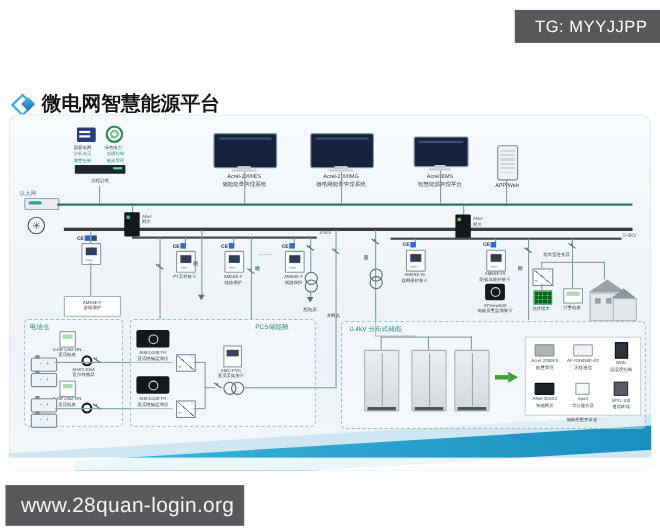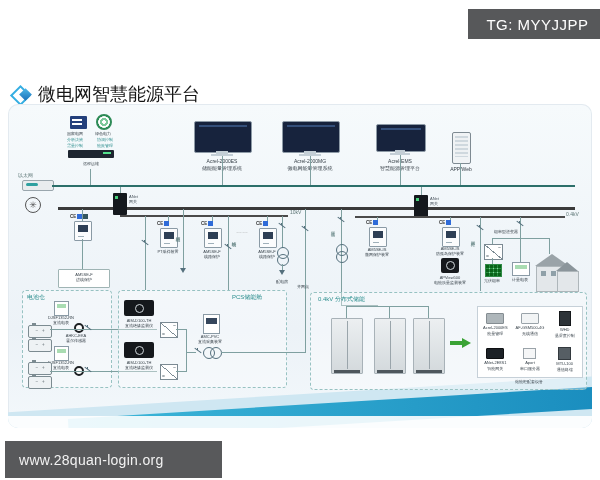--- a/index.html
+++ b/index.html
@@ -1,23 +1,23 @@
 <!DOCTYPE html>
 <html><head>
 <meta charset="utf-8">
 <style>
   html,body{margin:0;padding:0;background:#fff;}
   #stage{position:relative;width:600px;height:480px;background:#ffffff;overflow:hidden;
          font-family:"Liberation Sans","DejaVu Sans",sans-serif;}
   .abs{position:absolute;}
   
   .tg-badge{background:#57585a;color:#fff;font-size:15px;display:flex;align-items:center;justify-content:center;letter-spacing:.5px;}
-  .url-bar{background:#58595b;color:#f2f2f2;font-size:14px;display:flex;align-items:center;padding-left:14px;letter-spacing:.3px;}
+  .url-bar{background:#58595b;color:#f2f2f2;font-size:19px;display:flex;align-items:center;padding-left:14px;letter-spacing:.3px;}
   .watermark{color:#c9c9c9;font-size:10px;}
-  .page-title{font-size:18px;font-weight:normal;color:#151515;}
+  .page-title{font-size:18px;font-weight:bold;color:#151515;}
   .dia-out{width:11px;height:11px;border:2px solid #35aee2;transform:rotate(45deg);}
   .dia-in{width:9px;height:9px;background:linear-gradient(135deg,#4db7e8,#1b6fb8);transform:rotate(45deg);}
   
   .panel{background:linear-gradient(180deg,#f6fafc 0%,#ecf2f7 70%,#f3f8fb 100%);border-radius:10px;box-shadow:0 0 0 1px #e3eaf0 inset;overflow:hidden;}
   .wave1{background:#cfe7f2;transform:rotate(-3.5deg);}
   .wave2{background:linear-gradient(90deg,#3db8da,#1486ba);transform:rotate(-3.5deg);}
   
   .wire{background:#7fa0a0;}
   .ethline{background:#2c6f6a;}
   .mainbus{background:#3a3a3a;}

